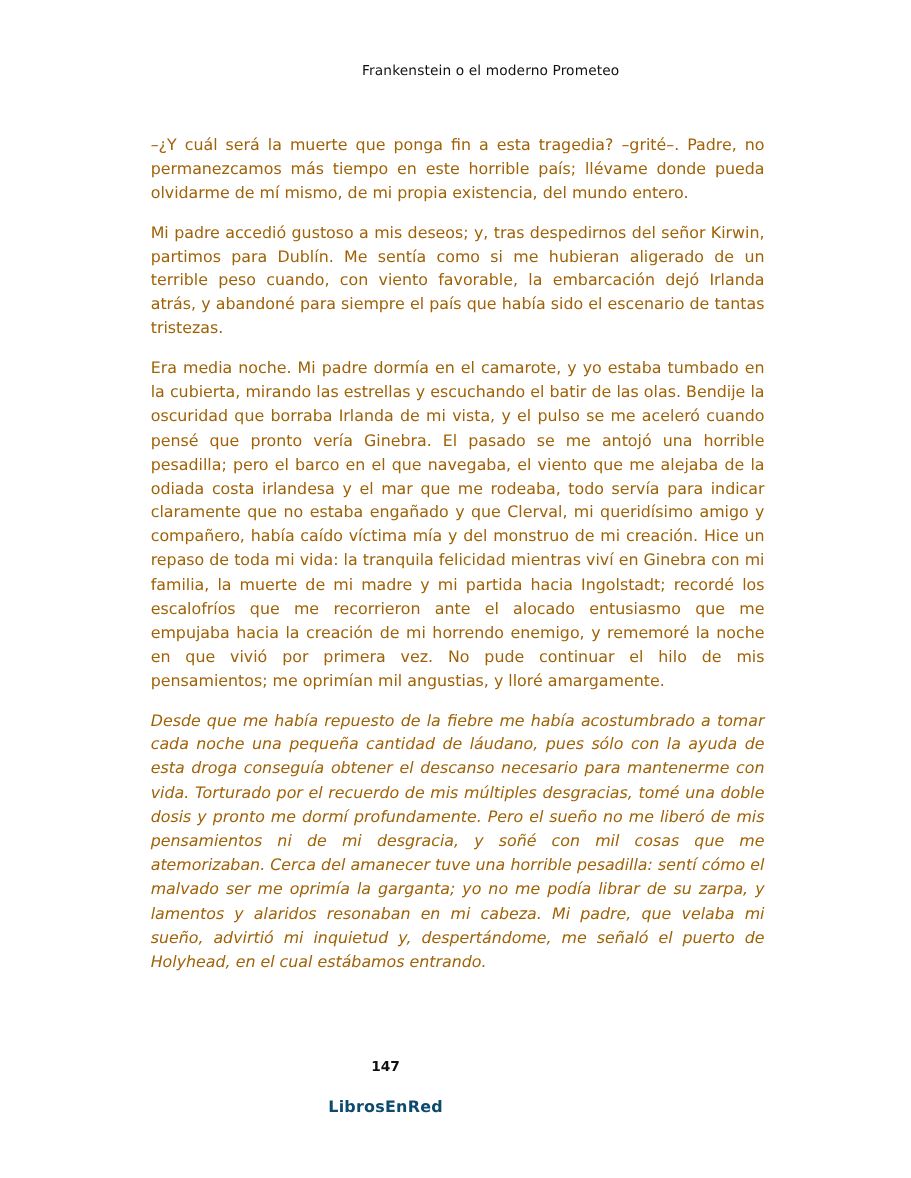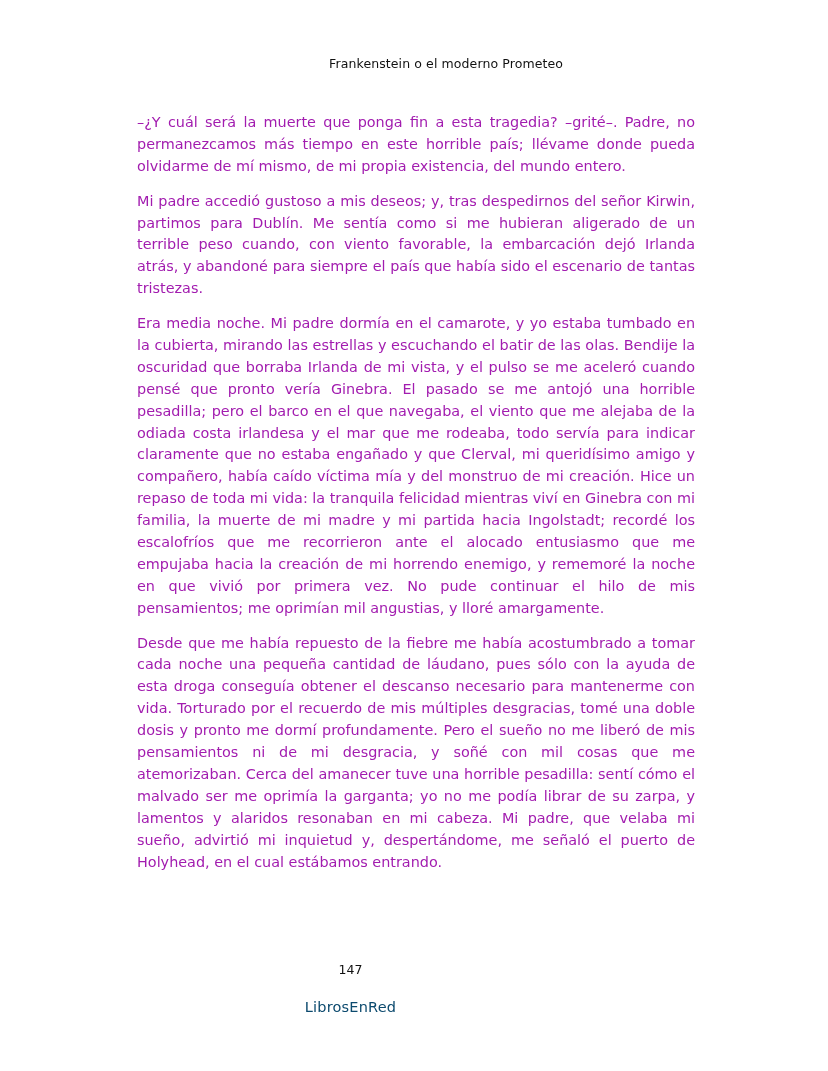--- a/index.html
+++ b/index.html
@@ -34,33 +34,35 @@
     position: absolute;
     top: 108px;
     left: 137px;
     width: 558px;
   }
   .para {
     font-size: 14.4px;
     line-height: 1.52;
     text-align: justify;
     text-justify: inter-word;
-    margin: 4px 0 13px 0;
-    color: #a21caf;
+    margin: 14px 0 13px 0;
+    color: #a16207;
     hyphens: manual;
   }
   .para:last-child {
     margin-bottom: 0;
+    font-style: italic;
   }
   .footer {
     position: absolute;
     left: 0;
     right: 0;
     bottom: 56px;
     text-align: center;
+    font-weight: bold;
   }
   .folio {
     font-size: 12.5px;
     color: #111111;
     margin-bottom: 22px;
   }
   .imprint {
     font-size: 14.5px;
     color: #0c4a6e;
     letter-spacing: 0.2px;

